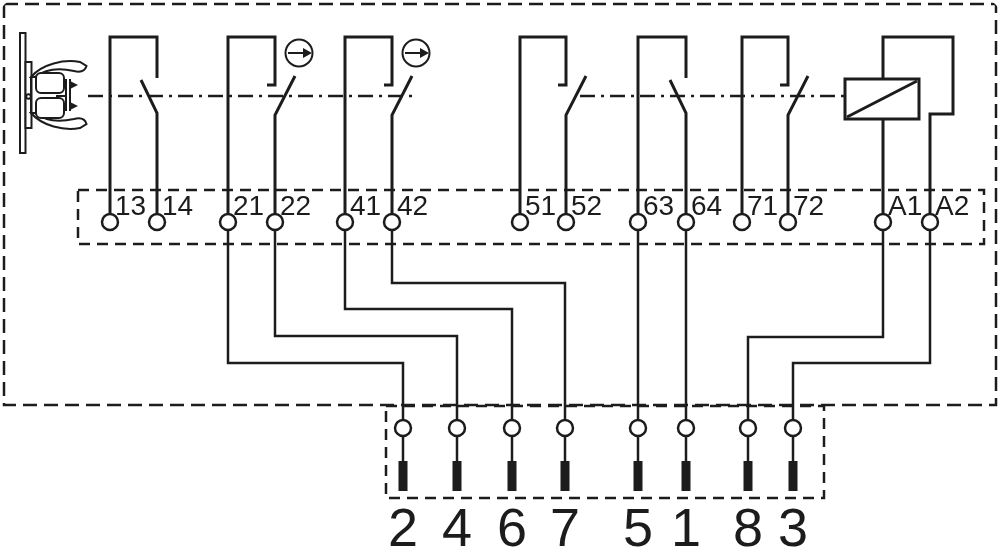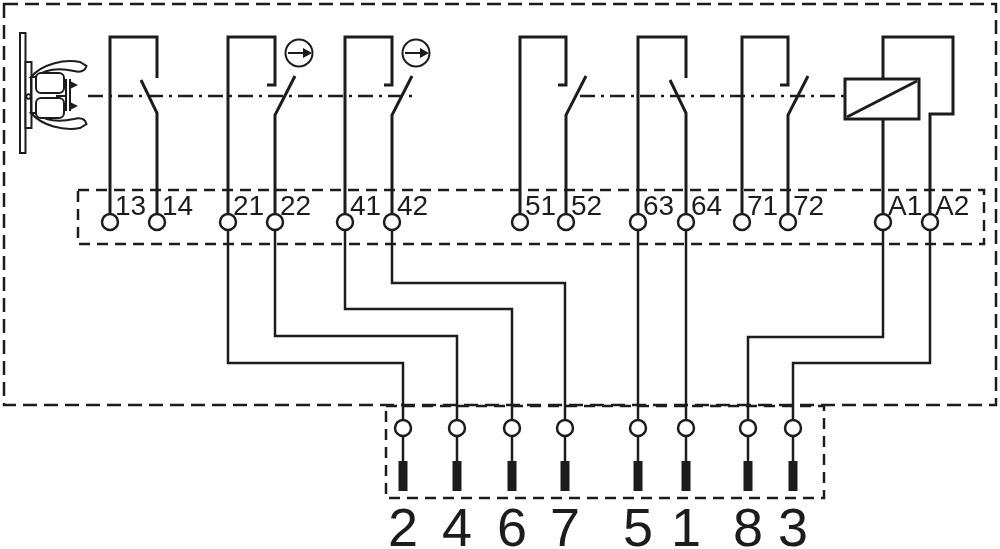--- a/index.html
+++ b/index.html
@@ -1,17 +1,17 @@
 <!DOCTYPE html>
 <html style="--line: #1c1c1c; --bg: #ffffff;"><head>
 <meta charset="utf-8">
 <style>
   :root { --line:#1c1c1c; --bg:#ffffff; }
   html,body { margin:0; padding:0; background:var(--bg); }
-  .stage { width:1000px; height:549px; position:relative; background:var(--bg); overflow:hidden; }
+  .stage { width:1000px; height:549px; position:relative; background:var(--bg); overflow:hidden;border-radius:15px; }
   svg { display:block; }
   .s   { stroke:var(--line); stroke-width:2.5; fill:none; stroke-linecap:butt; }
   .s3  { stroke:var(--line); stroke-width:3;   fill:none; }
   .thin{ stroke:var(--line); stroke-width:2;   fill:none; }
   .dashA { stroke-dasharray:14 7; }
   .dashB { stroke-dasharray:11 7; }
   .axis  { stroke-dasharray:15 6 3 6; stroke-width:2.4; }
   .fillb { fill:var(--line); stroke:none; }
   .fillw { fill:var(--bg); }
   text { font-family:"Liberation Sans", sans-serif; fill:var(--line); }

